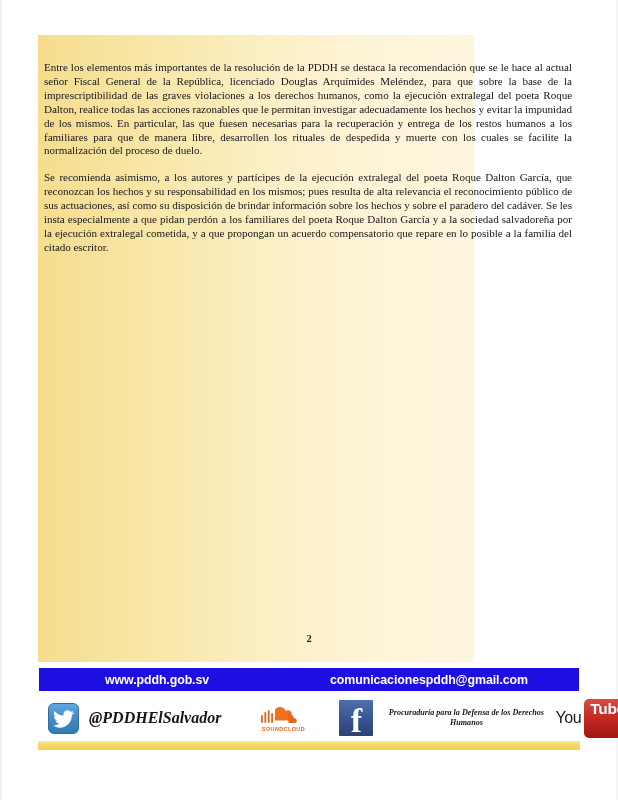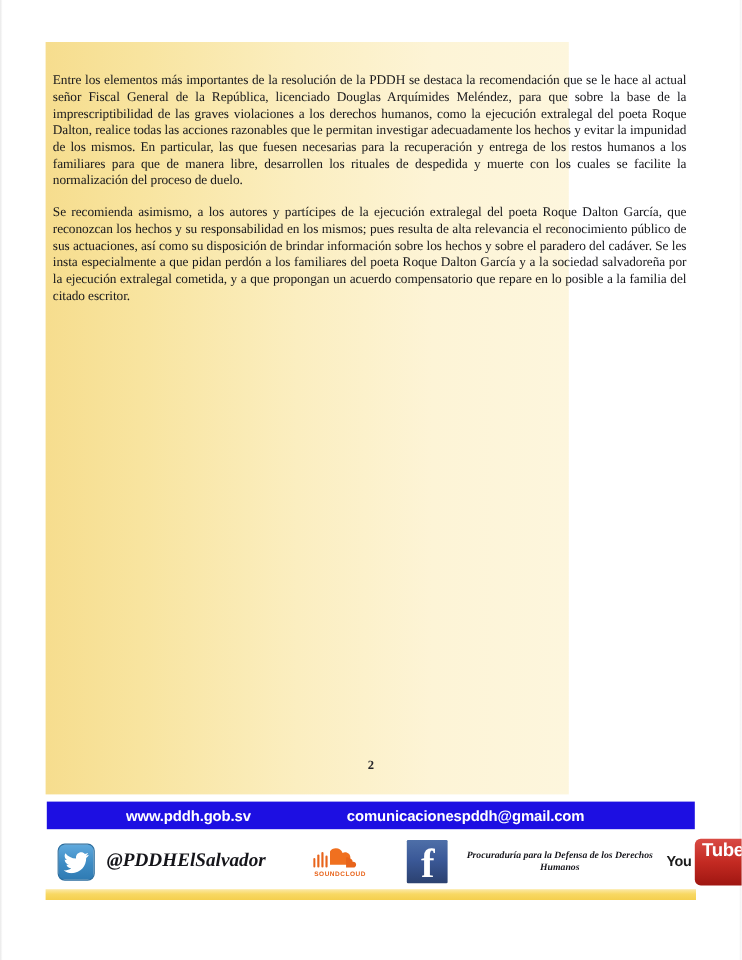--- a/index.html
+++ b/index.html
@@ -102,20 +102,21 @@
   .footer-bar {
     position: absolute;
     left: 1px;
     top: 3px;
     width: 540px;
     height: 23px;
     background: #1d0fe2;
     display: flex;
     align-items: center;
     box-shadow: 0 1px 0 rgba(255,255,255,0.5);
+    gap: 41px;
   }
   .footer-bar .url {
     color: #ffffff;
     font-family: "Liberation Sans", "DejaVu Sans", sans-serif;
     font-weight: bold;
     font-size: 12.4px;
     letter-spacing: -0.1px;
     white-space: nowrap;
   }
   .footer-bar .url.site { margin-left: 66px; }
@@ -208,22 +209,22 @@
 
   
   .yt-icon {
     margin-left: 10px;
     flex: 0 0 auto;
     display: flex;
     align-items: center;
   }
   .yt-you {
     font-family: "Liberation Sans", "DejaVu Sans", sans-serif;
-    font-weight: bold;
-    font-size: 12px;
+    font-weight: normal;
+    font-size: 16px;
     color: #1b1b1b;
     letter-spacing: -0.4px;
   }
   .yt-tube {
     margin-left: 3px;
     padding: 1px 6px 20px 6px;
     border-radius: 5px;
     background: linear-gradient(to bottom, #d94b44 0%, #c32a22 50%, #9f1611 100%);
     color: #ffffff;
     font-family: "Liberation Sans", "DejaVu Sans", sans-serif;

